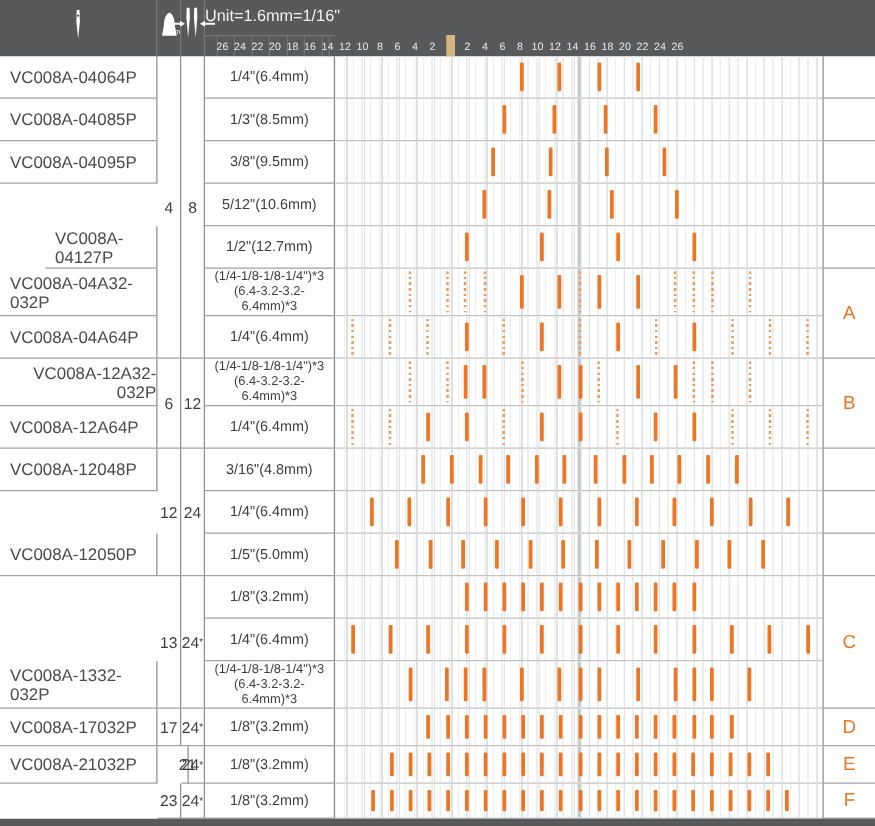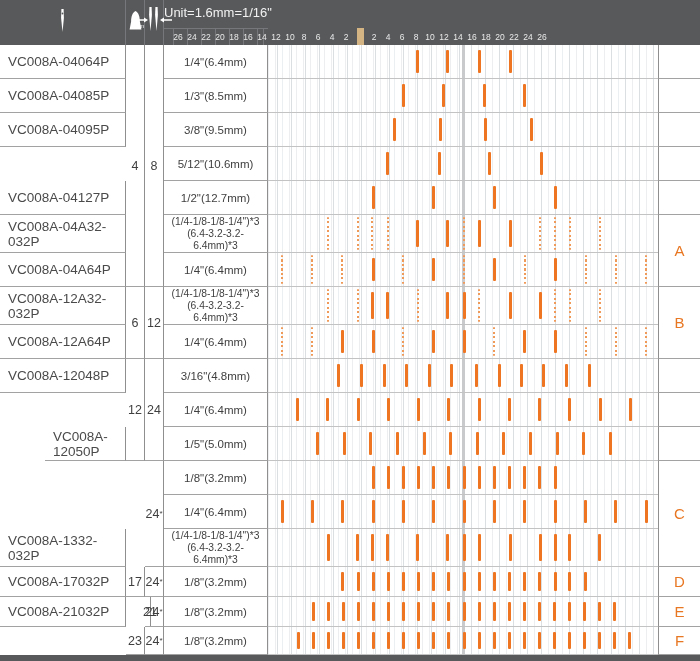--- a/index.html
+++ b/index.html
@@ -158,21 +158,21 @@
         <span class="tick solid" style="height: 23px; top: 5px; left: 262.4px;"></span>
       </div>
       <div class="c-gauge" style="grid-area: 4 / 4;">5/12"(10.6mm)</div>
       <div class="c-scale" style="grid-area: 4 / 5;">
         <div class="center-band" style="left: 194px;"></div>
         <span class="tick solid" style="height: 23px; top: 5px; left: 118.2px;"></span>
         <span class="tick solid" style="height: 23px; top: 5px; left: 170px;"></span>
         <span class="tick solid" style="height: 23px; top: 5px; left: 220.4px;"></span>
         <span class="tick solid" style="height: 23px; top: 5px; left: 271.5px;"></span>
       </div>
-      <div class="c-part" style="grid-area: 5 / 1;">VC008A-04127P</div>
+      <div class="c-part" style="grid-area: 5 / 1; margin-left: 36px;">VC008A-04127P</div>
       <div class="c-gauge" style="grid-area: 5 / 4;">1/2"(12.7mm)</div>
       <div class="c-scale" style="grid-area: 5 / 5;">
         <div class="center-band" style="left: 194px;"></div>
         <span class="tick solid" style="height: 23px; top: 5px; left: 103.5px;"></span>
         <span class="tick solid" style="height: 23px; top: 5px; left: 164.4px;"></span>
         <span class="tick solid" style="height: 23px; top: 5px; left: 225.3px;"></span>
         <span class="tick solid" style="height: 23px; top: 5px; left: 286.2px;"></span>
       </div>
       <div class="c-part" style="grid-area: 6 / 1;">VC008A-04A32-032P</div>
       <div class="c-gauge small" style="grid-area: 6 / 4;">(1/4-1/8-1/8-1/4")*3<br>(6.4-3.2-3.2-<br>6.4mm)*3</div>
@@ -203,21 +203,21 @@
         <span class="tick dotted" style="height: 29px; top: 2px; left: 195px;"></span>
         <span class="tick dotted" style="height: 29px; top: 2px; left: 255.9px;"></span>
         <span class="tick dotted" style="height: 29px; top: 2px; left: 316.8px;"></span>
         <span class="tick dotted" style="height: 29px; top: 2px; left: 346.9px;"></span>
         <span class="tick dotted" style="height: 29px; top: 2px; left: 377px;"></span>
         <span class="tick solid" style="height: 23px; top: 5px; left: 103.5px;"></span>
         <span class="tick solid" style="height: 23px; top: 5px; left: 164.4px;"></span>
         <span class="tick solid" style="height: 23px; top: 5px; left: 224.6px;"></span>
         <span class="tick solid" style="height: 23px; top: 5px; left: 285.5px;"></span>
       </div>
-      <div class="c-part" style="grid-area: 8 / 1;">VC008A-12A32-032P</div>
+      <div class="c-part" style="grid-area: 8 / 1; text-align: right;">VC008A-12A32-032P</div>
       <div class="c-gauge small" style="grid-area: 8 / 4;">(1/4-1/8-1/8-1/4")*3<br>(6.4-3.2-3.2-<br>6.4mm)*3</div>
       <div class="c-scale" style="grid-area: 8 / 5;">
         <div class="center-band" style="left: 194px;"></div>
         <span class="tick dotted" style="height: 33px; top: 2px; left: 59.2px;"></span>
         <span class="tick dotted" style="height: 33px; top: 2px; left: 88.6px;"></span>
         <span class="tick dotted" style="height: 33px; top: 2px; left: 148.8px;"></span>
         <span class="tick dotted" style="height: 33px; top: 2px; left: 210.4px;"></span>
         <span class="tick dotted" style="height: 33px; top: 2px; left: 286px;"></span>
         <span class="tick dotted" style="height: 33px; top: 2px; left: 300.7px;"></span>
         <span class="tick dotted" style="height: 33px; top: 2px; left: 330.8px;"></span>
@@ -272,21 +272,21 @@
         <span class="tick solid" style="height: 23px; top: 5px; left: 118.9px;"></span>
         <span class="tick solid" style="height: 23px; top: 5px; left: 149px;"></span>
         <span class="tick solid" style="height: 23px; top: 5px; left: 179.1px;"></span>
         <span class="tick solid" style="height: 23px; top: 5px; left: 209.9px;"></span>
         <span class="tick solid" style="height: 23px; top: 5px; left: 240px;"></span>
         <span class="tick solid" style="height: 23px; top: 5px; left: 270.1px;"></span>
         <span class="tick solid" style="height: 23px; top: 5px; left: 300.2px;"></span>
         <span class="tick solid" style="height: 23px; top: 5px; left: 331px;"></span>
         <span class="tick solid" style="height: 23px; top: 5px; left: 361.1px;"></span>
       </div>
-      <div class="c-part" style="grid-area: 12 / 1; margin-left: 45px;">VC008A-12050P</div>
+      <div class="c-part" style="grid-area: 12 / 1;">VC008A-12050P</div>
       <div class="c-gauge" style="grid-area: 12 / 4;">1/5"(5.0mm)</div>
       <div class="c-scale" style="grid-area: 12 / 5;">
         <div class="center-band" style="left: 194px;"></div>
         <span class="tick solid" style="height: 23px; top: 5px; left: 48.2px;"></span>
         <span class="tick solid" style="height: 23px; top: 5px; left: 74.8px;"></span>
         <span class="tick solid" style="height: 23px; top: 5px; left: 101.4px;"></span>
         <span class="tick solid" style="height: 23px; top: 5px; left: 128px;"></span>
         <span class="tick solid" style="height: 23px; top: 5px; left: 154.6px;"></span>
         <span class="tick solid" style="height: 23px; top: 5px; left: 181.2px;"></span>
         <span class="tick solid" style="height: 23px; top: 5px; left: 207.8px;"></span>
@@ -422,20 +422,21 @@
         <span class="tick solid" style="height: 17px; top: 5px; left: 330.3px;"></span>
         <span class="tick solid" style="height: 17px; top: 5px; left: 345px;"></span>
         <span class="tick solid" style="height: 17px; top: 5px; left: 360.4px;"></span>
       </div>
       <div class="c-num" style="grid-area: 1 / 2 / span 7;">4</div>
       <div class="c-num" style="grid-area: 1 / 3 / span 7;">8</div>
       <div class="c-num" style="grid-area: 8 / 2 / span 2;">6</div>
       <div class="c-num" style="grid-area: 8 / 3 / span 2;">12</div>
       <div class="c-num" style="grid-area: 10 / 2 / span 3;">12</div>
       <div class="c-num" style="grid-area: 10 / 3 / span 3;">24</div>
+      <div class="c-num" style="grid-area: 13 / 2 / span 3;">13</div>
       <div class="c-num" style="grid-area: 13 / 3 / span 3;">24<span class="star">*</span></div>
       <div class="c-num" style="grid-area: 16 / 2;">17</div>
       <div class="c-num" style="grid-area: 16 / 3;">24<span class="star">*</span></div>
       <div class="c-num" style="grid-area: 17 / 2; margin-left: 24px;">21</div>
       <div class="c-num" style="grid-area: 17 / 3;">24<span class="star">*</span></div>
       <div class="c-num" style="grid-area: 18 / 2;">23</div>
       <div class="c-num" style="grid-area: 18 / 3;">24<span class="star">*</span></div>
       <div class="c-remark" style="grid-area: 1 / 6; color: rgb(232, 119, 35);"></div>
       <div class="c-remark" style="grid-area: 2 / 6; color: rgb(232, 119, 35);"></div>
       <div class="c-remark" style="grid-area: 3 / 6; color: rgb(232, 119, 35);"></div>

